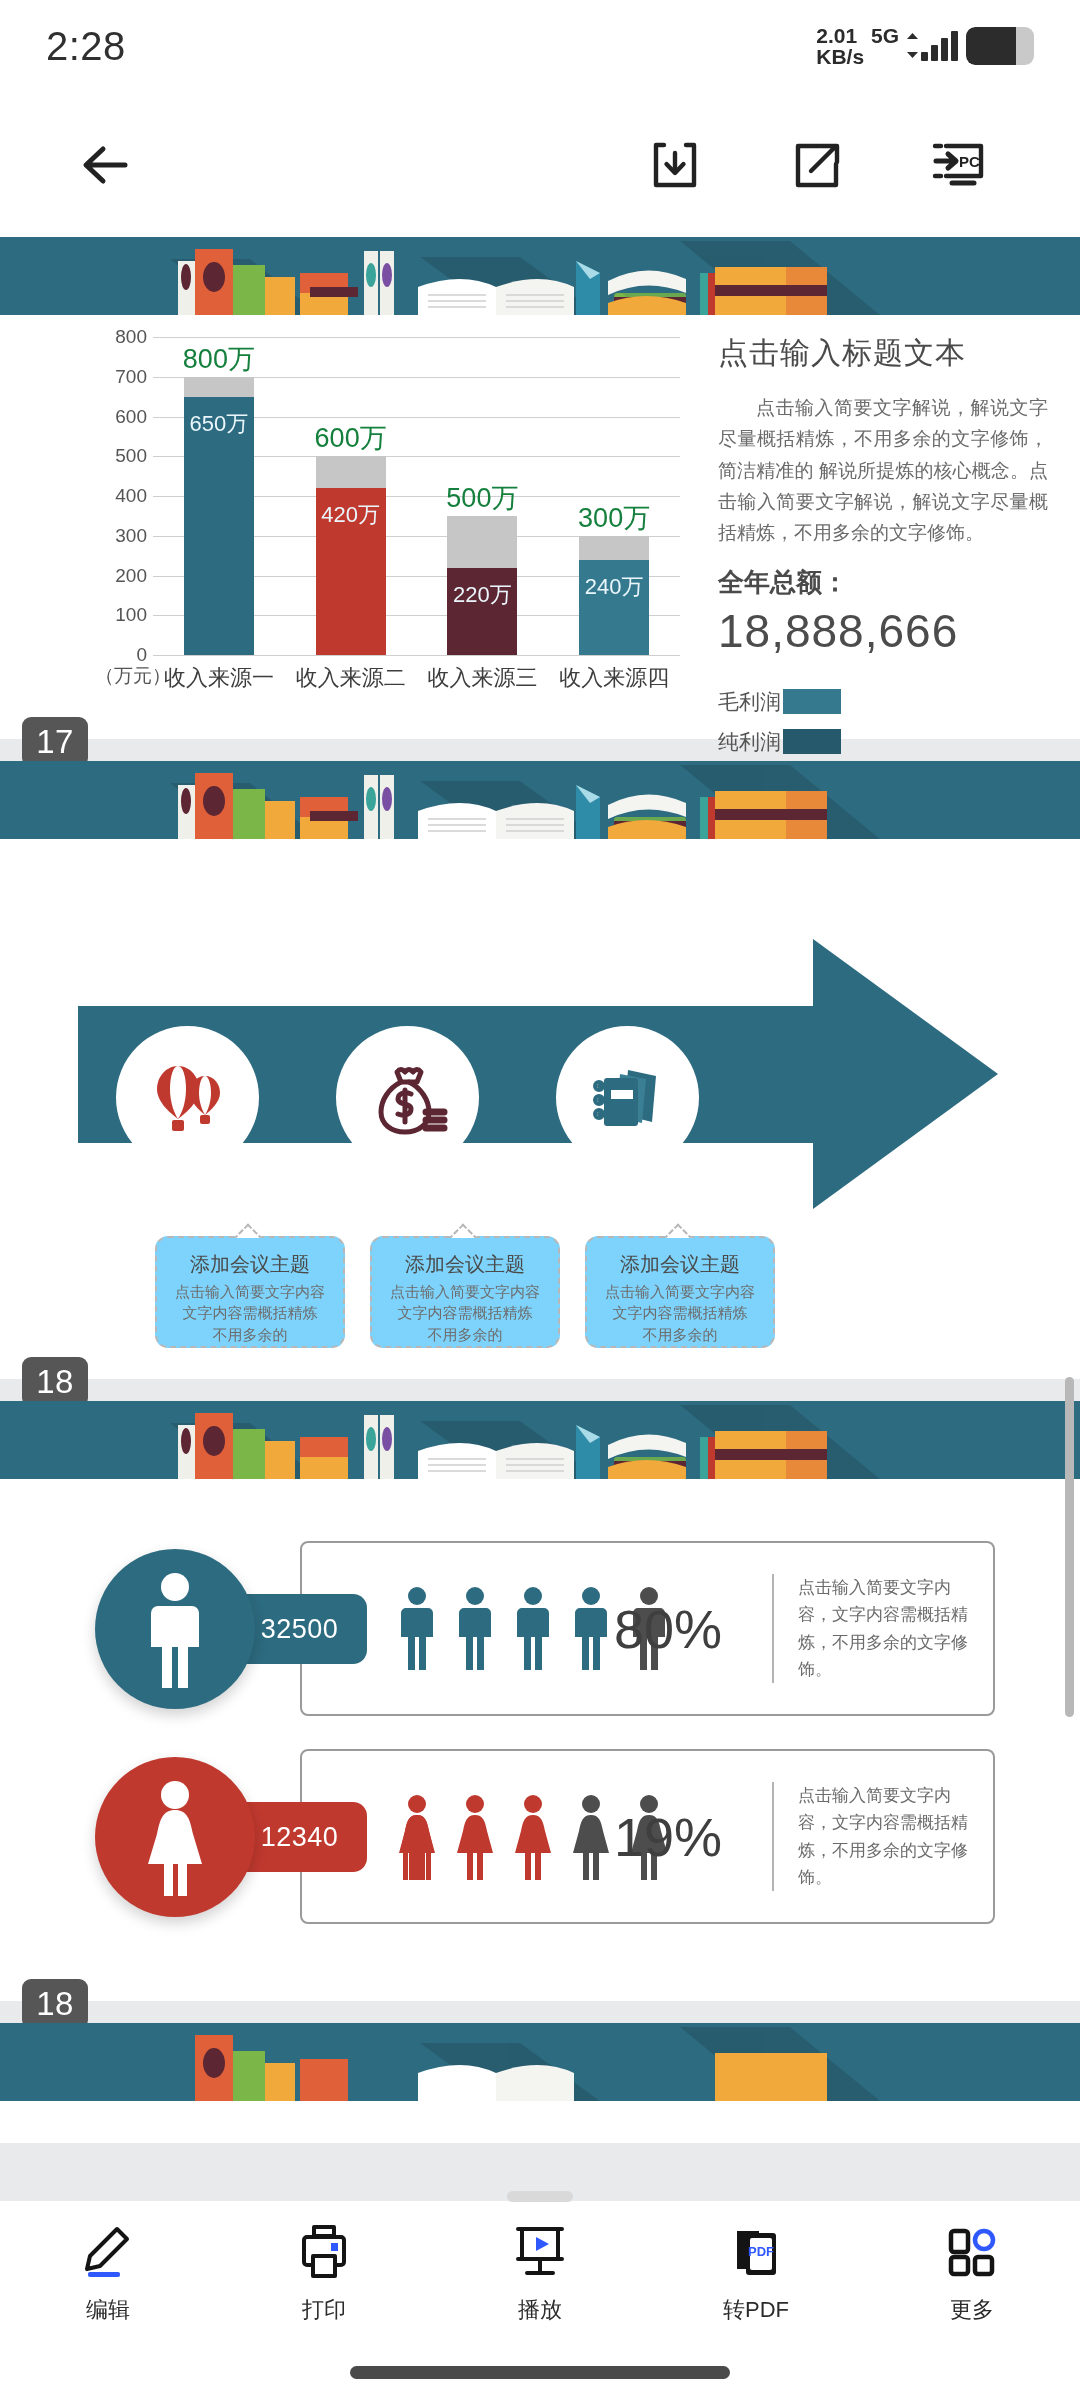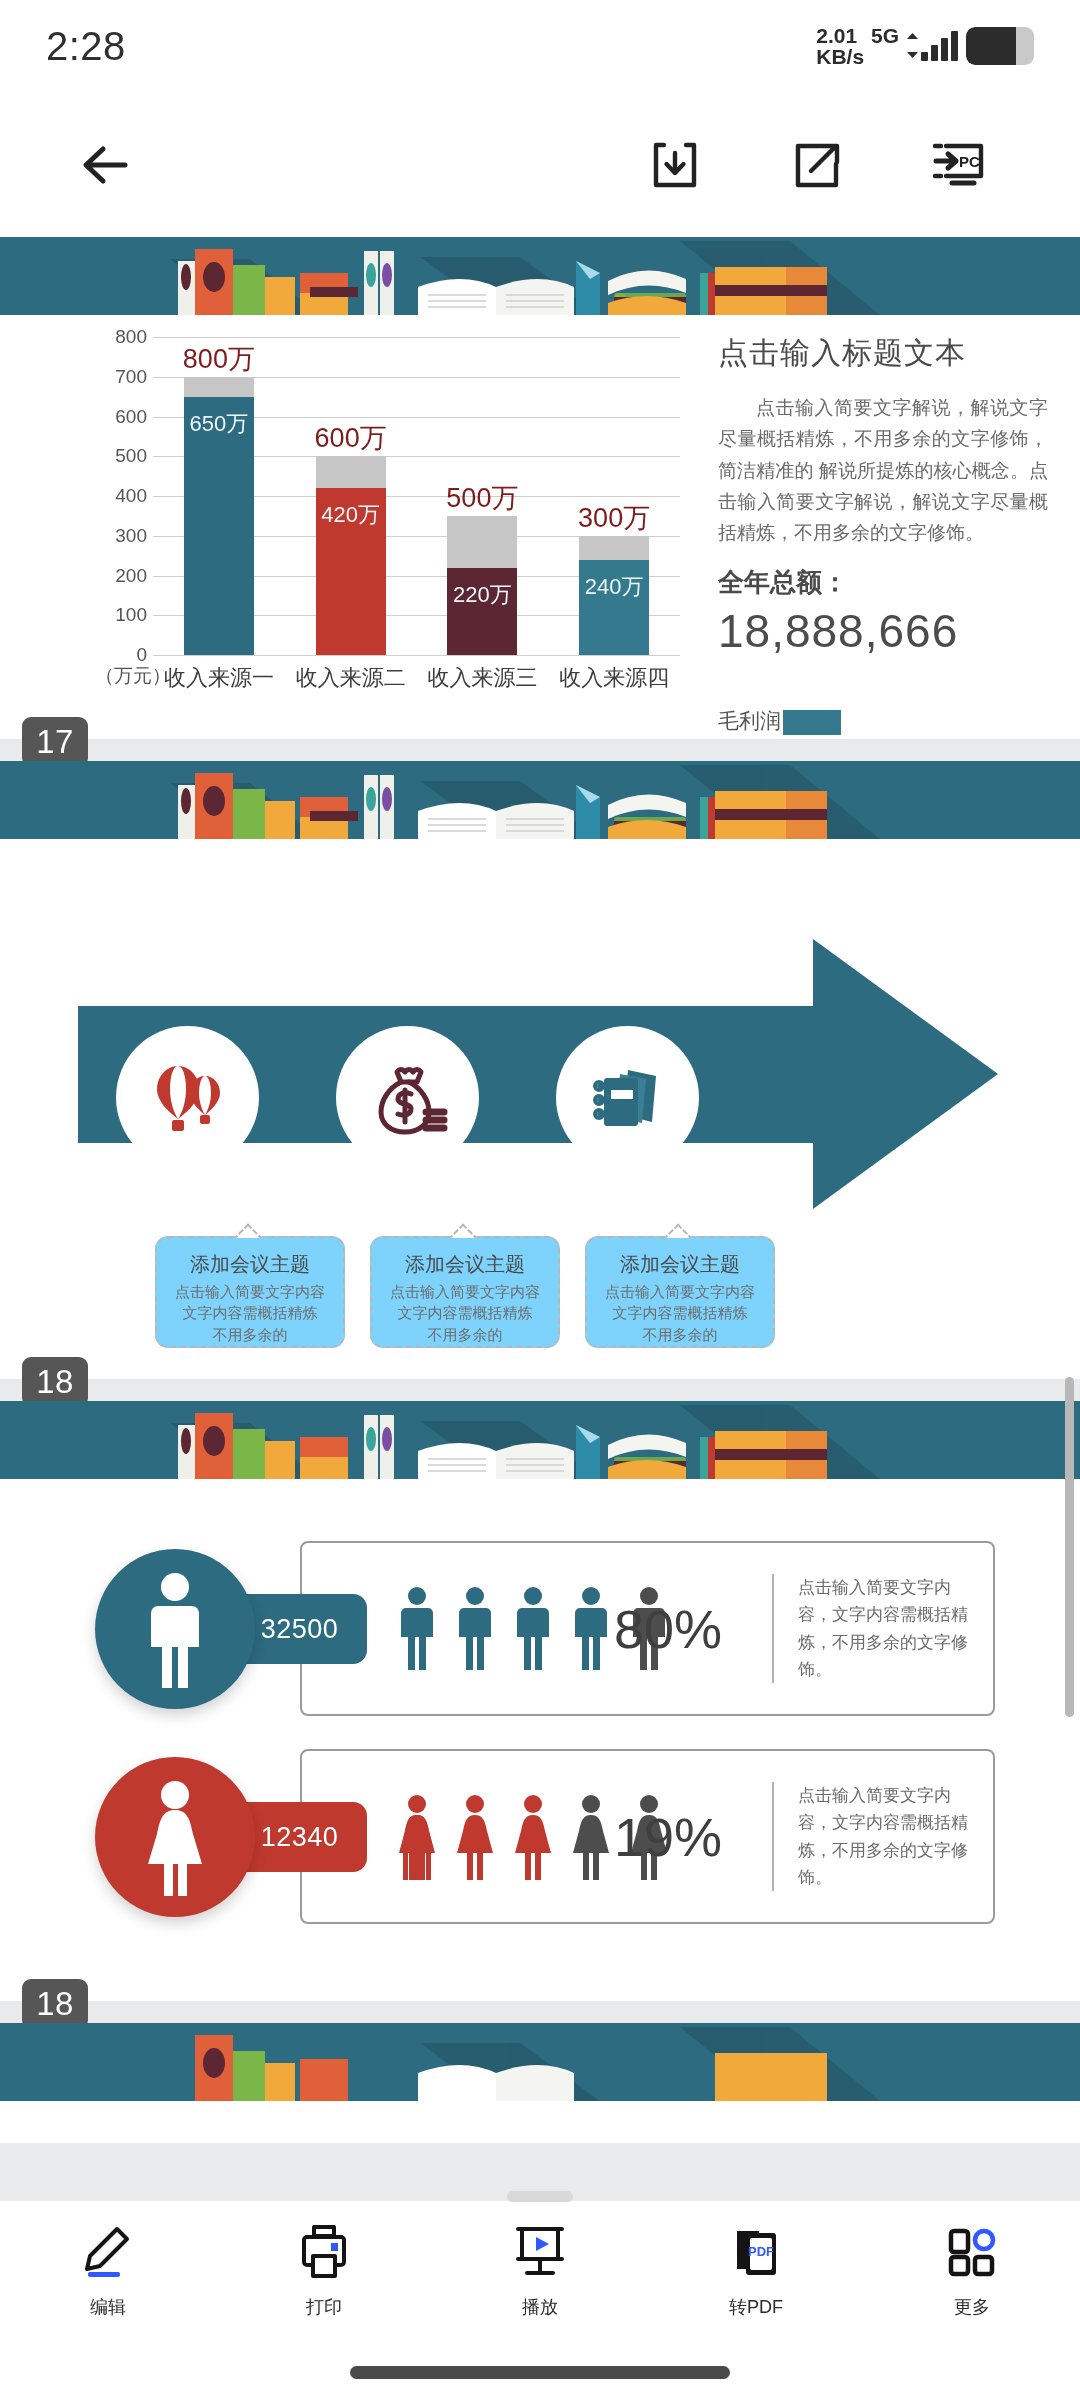--- a/index.html
+++ b/index.html
@@ -73,34 +73,34 @@
   .bars-row{ position:absolute; left:0; right:0; bottom:0; top:0;
              display:flex; align-items:flex-end; justify-content:space-around;}
   .barcol{ position:relative; width:70px; height:100%; display:flex;
            flex-direction:column; justify-content:flex-end; align-items:center;}
   .bar-total{ position:relative; width:70px; background:#c6c6c6; display:flex;
               flex-direction:column; justify-content:flex-end;}
   .bar-net{ width:70px; position:relative; }
   .bar-net span{ position:absolute; top:12px; left:0; right:0; text-align:center;
                  color:#eaf6fb; font-size:22px;}
   .bar-cap{ position:absolute; left:-24px; right:-24px; text-align:center;
-            font-size:27px; color:#7f1d1d; }
+            font-size:27px; color:#15803d; }
   .xaxis{ position:absolute; left:58px; right:0; top:326px; display:flex;
           justify-content:space-around;}
   .xaxis span{ width:130px; text-align:center; font-size:22px; color:#3d3d3d;}
   .unit{ position:absolute; left:0px; top:326px; font-size:19px; color:#555;}
 
   .txtpanel{ position:absolute; left:718px; top:18px; width:330px;}
   .tp-title{ font-size:30px; color:#4a4a4a; letter-spacing:1px; margin-bottom:18px;}
   .tp-body{ font-size:19px; color:#6b6b6b; line-height:1.65; text-indent:38px;
             text-align:justify; margin-bottom:16px;}
   .tp-sub{ font-size:26px; color:#4a4a4a; font-weight:bold; margin-bottom:4px;}
   .tp-num{ font-size:46px; color:#4c4c4c; letter-spacing:1px; margin-bottom:30px;}
   .legend{ display:flex; flex-direction:column; gap:12px;}
-  .leg-row{ display:flex; align-items:flex-end; gap:2px;margin-top:19px;}
+  .leg-row{ display:flex; align-items:center; gap:2px;}
   .leg-row span{ font-size:21px; color:#555;}
   .leg-sw{ width:58px; height:25px; }
 
   
   #slide18{ height:618px; }
   #slide18 .body{ position:relative; height:540px; }
   .arrow-wrap{ position:absolute; left:78px; top:100px; width:930px; height:270px;}
   .arrow-shaft{ position:absolute; left:0; top:67px; width:742px; height:137px;}
   .arrow-head{ position:absolute; left:735px; top:0; width:0; height:0;
                border-top:135px solid transparent; border-bottom:135px solid transparent;}
@@ -142,21 +142,21 @@
   
   #bottom-bar{
     position:absolute; bottom:0; left:0; width:1080px; height:201px;
     background:#ffffff; border-top:1px solid #eaeaea;
   }
   #drag-handle{ position:absolute; top:-10px; left:50%; transform:translateX(-50%);
                 width:66px; height:11px; background:#d9d9d9; border-radius:6px;}
   .bnav{ position:absolute; top:22px; left:0; width:1080px; display:flex;
          justify-content:space-around; }
   .bitem{ width:180px; display:flex; flex-direction:column; align-items:center; gap:14px;}
-  .bitem .lbl{ font-size:18px; color:#2b2b2b;}
+  .bitem .lbl{ font-size:22px; color:#2b2b2b;}
   #home-indicator{ position:absolute; bottom:22px; left:50%; transform:translateX(-50%);
                    width:380px; height:13px; background:#4a4a4a; border-radius:7px;}
 </style>
 </head>
 <body>
 
 <div id="status-bar">
   <div id="status-clock">2:28</div>
   <div class="status-right">
     <div class="netspeed">

